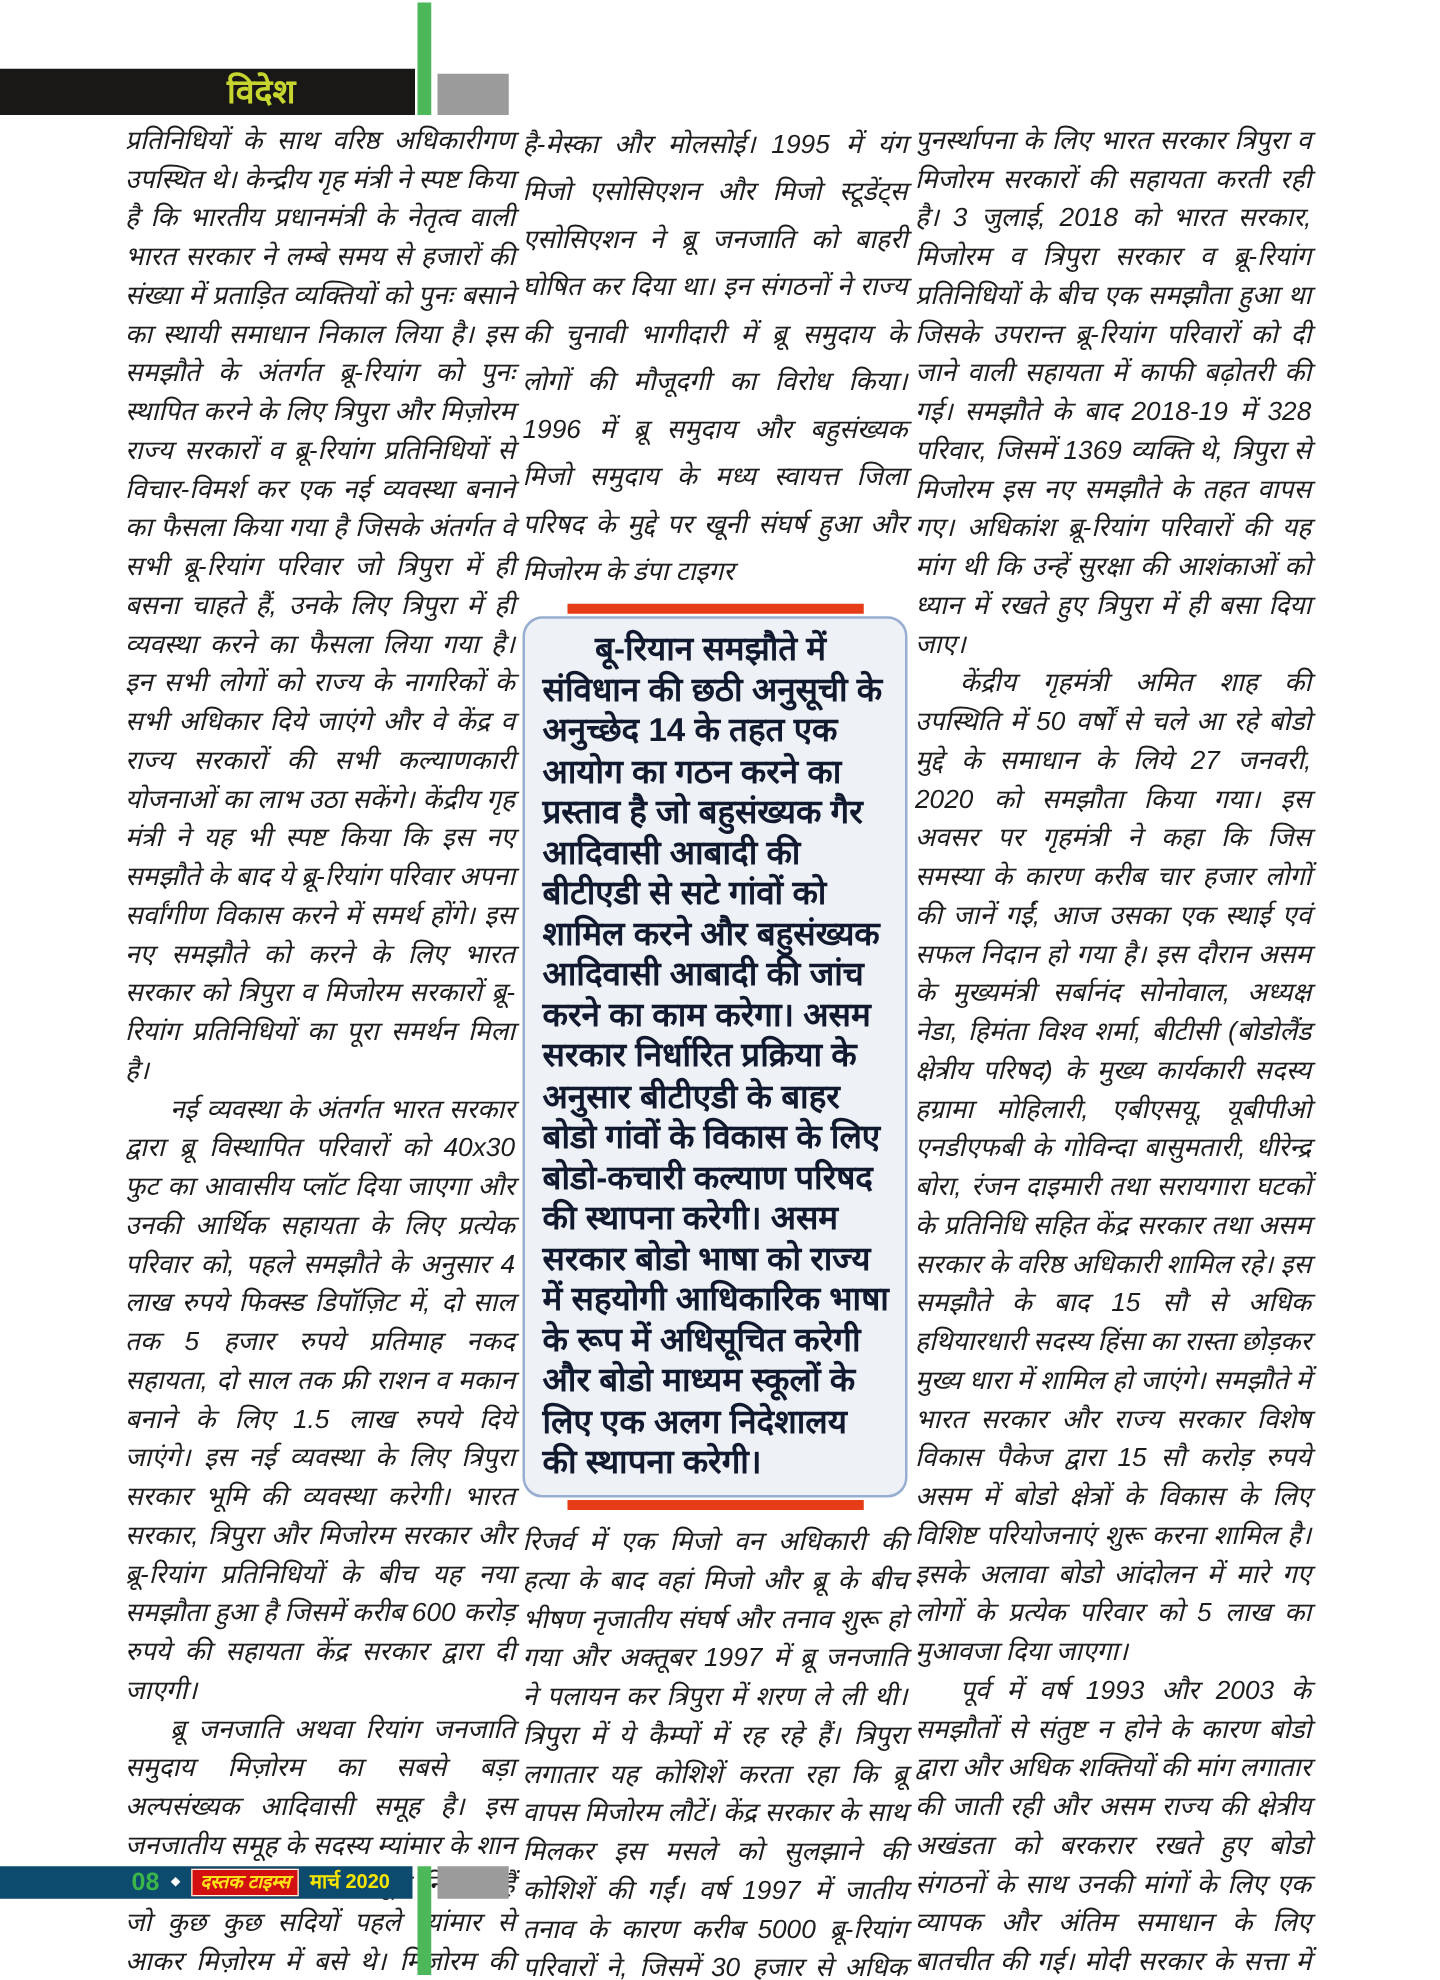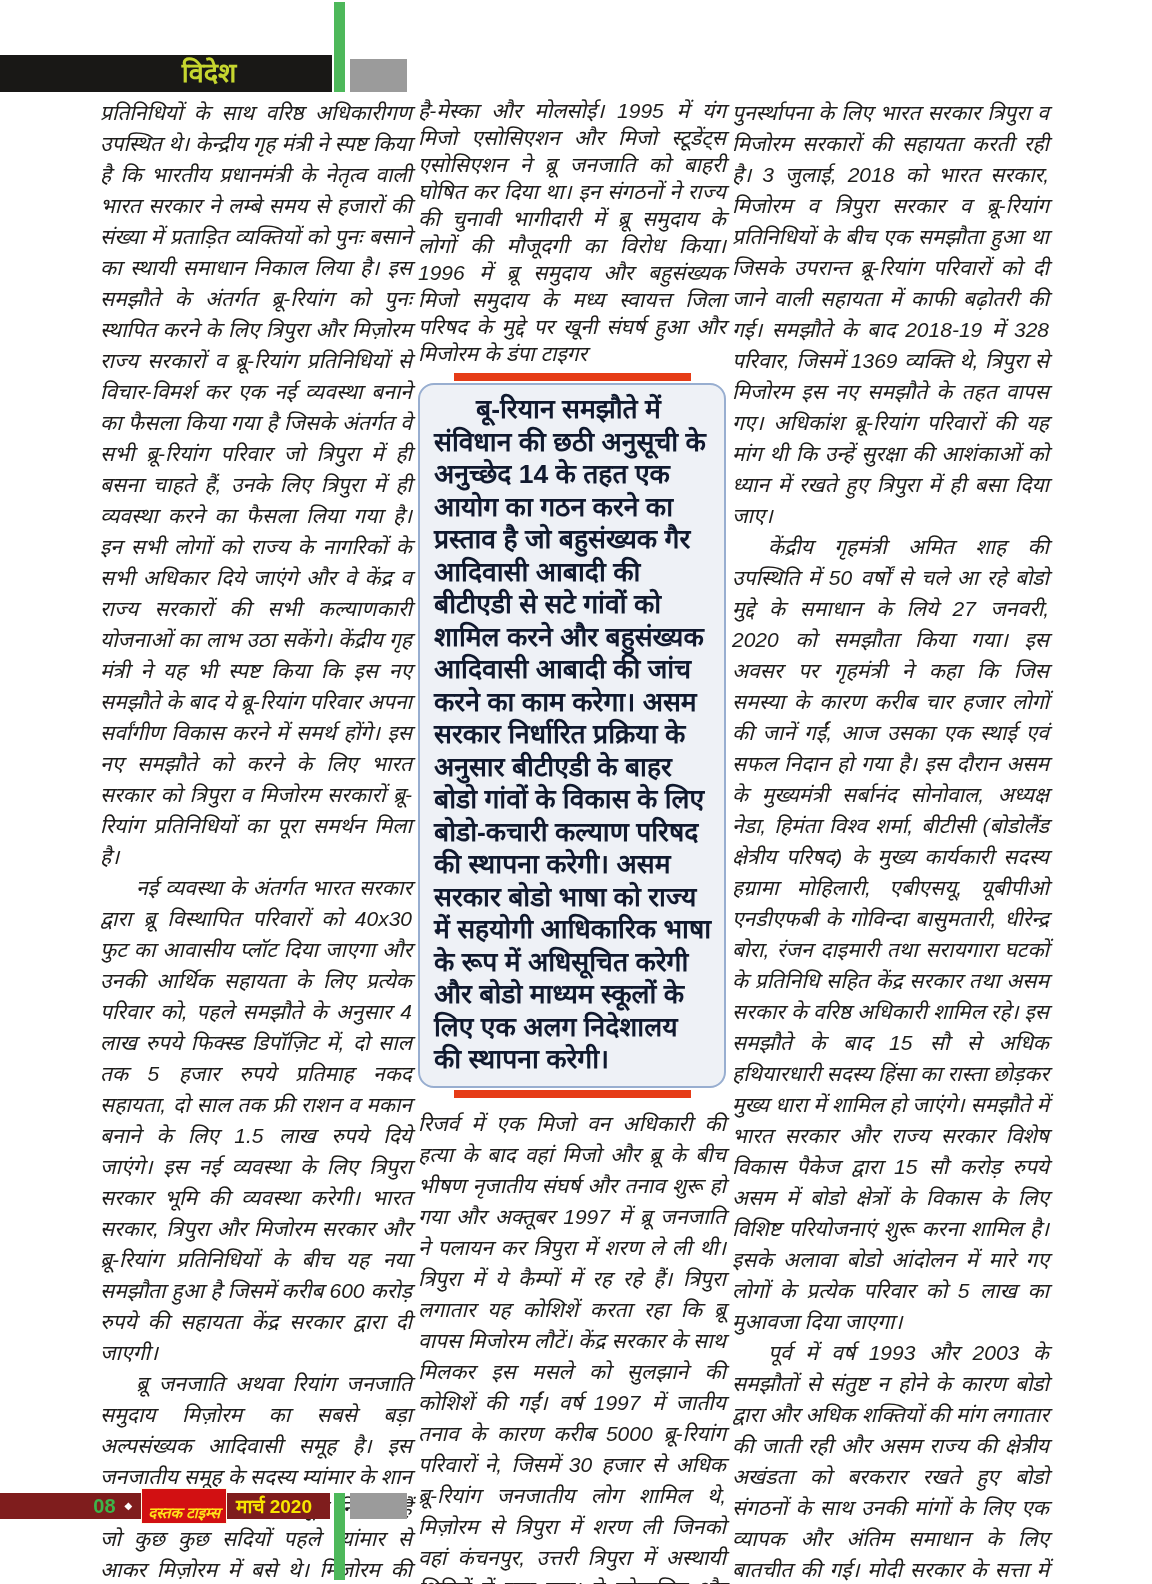--- a/index.html
+++ b/index.html
@@ -13,40 +13,40 @@
   .hdr-green{position:absolute;left:334px;top:2px;width:11px;height:90px;background:#4db85a;}
   .hdr-gray{position:absolute;left:350px;top:59px;width:57px;height:33px;background:#9b9b9b;}
 
   
   .col{position:absolute;top:97px;text-align:justify;font-size:21px;line-height:31px;}
   .col1{left:100px;width:312px;}
   .col2{left:418px;width:308px;}
   .col3{left:732px;width:317px;}
   .para{margin:0;font-style:italic;}
   .para.indent{text-indent:36px;}
-  .col2top{line-height:27px;}
+  .col2top{line-height:38px;}
 
   
   .pullquote-wrap{margin:6px 0 10px 0;}
   .pq-bar{width:237px;height:8px;background:#e63c17;margin:0 auto;}
   .pq-box{border:2px solid #98aed0;border-radius:16px;background:#eef1f6;
           margin:2px 0;padding:8px 12px 10px 14px;box-sizing:border-box;}
   .pq-text{margin:0;font-size:26.5px;font-weight:bold;line-height:32.5px;
            color:#10192e;text-align:left;text-indent:42px;}
 
   
-  .ftr-bar{position:absolute;left:0;top:1493px;width:330px;height:26px;background:#7f1d1d;
+  .ftr-bar{position:absolute;left:0;top:1493px;width:330px;height:26px;background:#0c4a6e;
            display:flex;align-items:center;justify-content:flex-end;gap:9px;
            padding-right:18px;box-sizing:border-box;}
   .ftr-page{color:#3cb54a;font-size:20px;font-weight:bold;line-height:1;}
   .ftr-diamond{color:#ffffff;font-size:10px;line-height:1;}
   .ftr-logo{background:#d21012;color:#ffe11a;border:1.5px solid #fffbe6;
             font-size:15px;font-weight:bold;font-style:italic;line-height:1;
-            padding:16px 6px 3px 6px;}
-  .ftr-date{color:#f7e500;font-size:19px;font-weight:bold;line-height:1;}
+            padding:2px 6px 3px 6px;}
+  .ftr-date{color:#f7e500;font-size:16px;font-weight:bold;line-height:1;}
   .ftr-green{position:absolute;left:334px;top:1493px;width:11px;height:87px;background:#4db85a;}
   .ftr-gray{position:absolute;left:350px;top:1493px;width:57px;height:26px;background:#9b9b9b;}
 </style>
 </head>
 <body>
 
 <div class="page">
 
   <div class="hdr-bar">
     <span class="hdr-label">विदेश</span>

